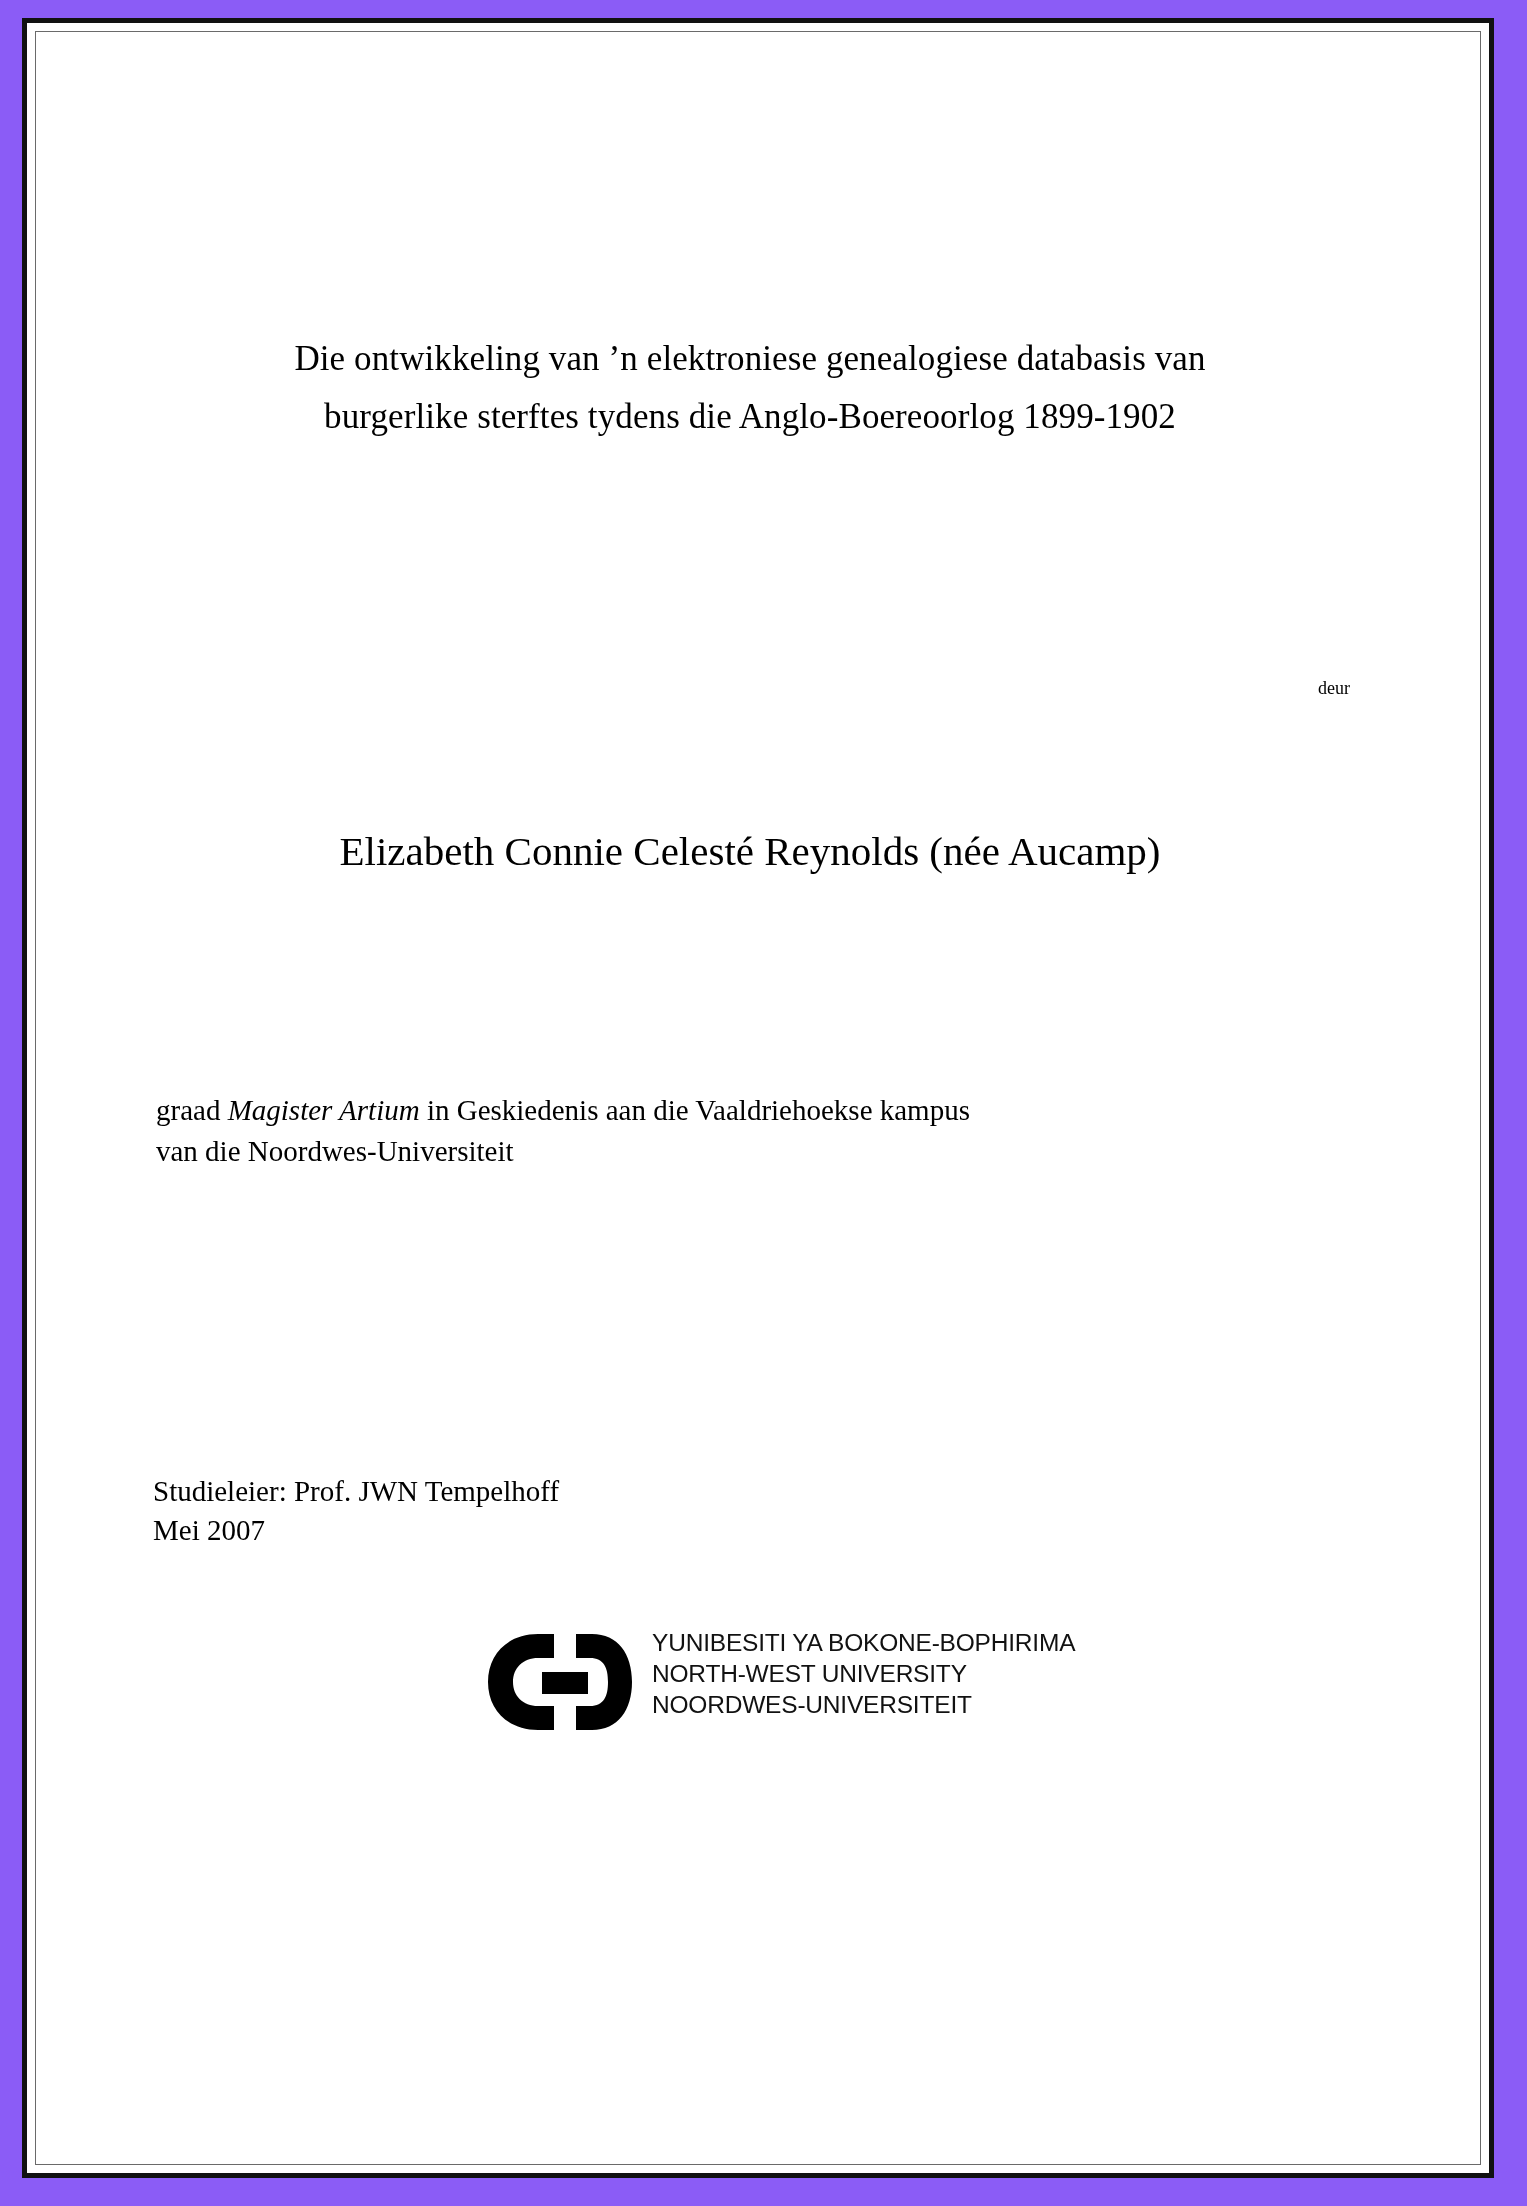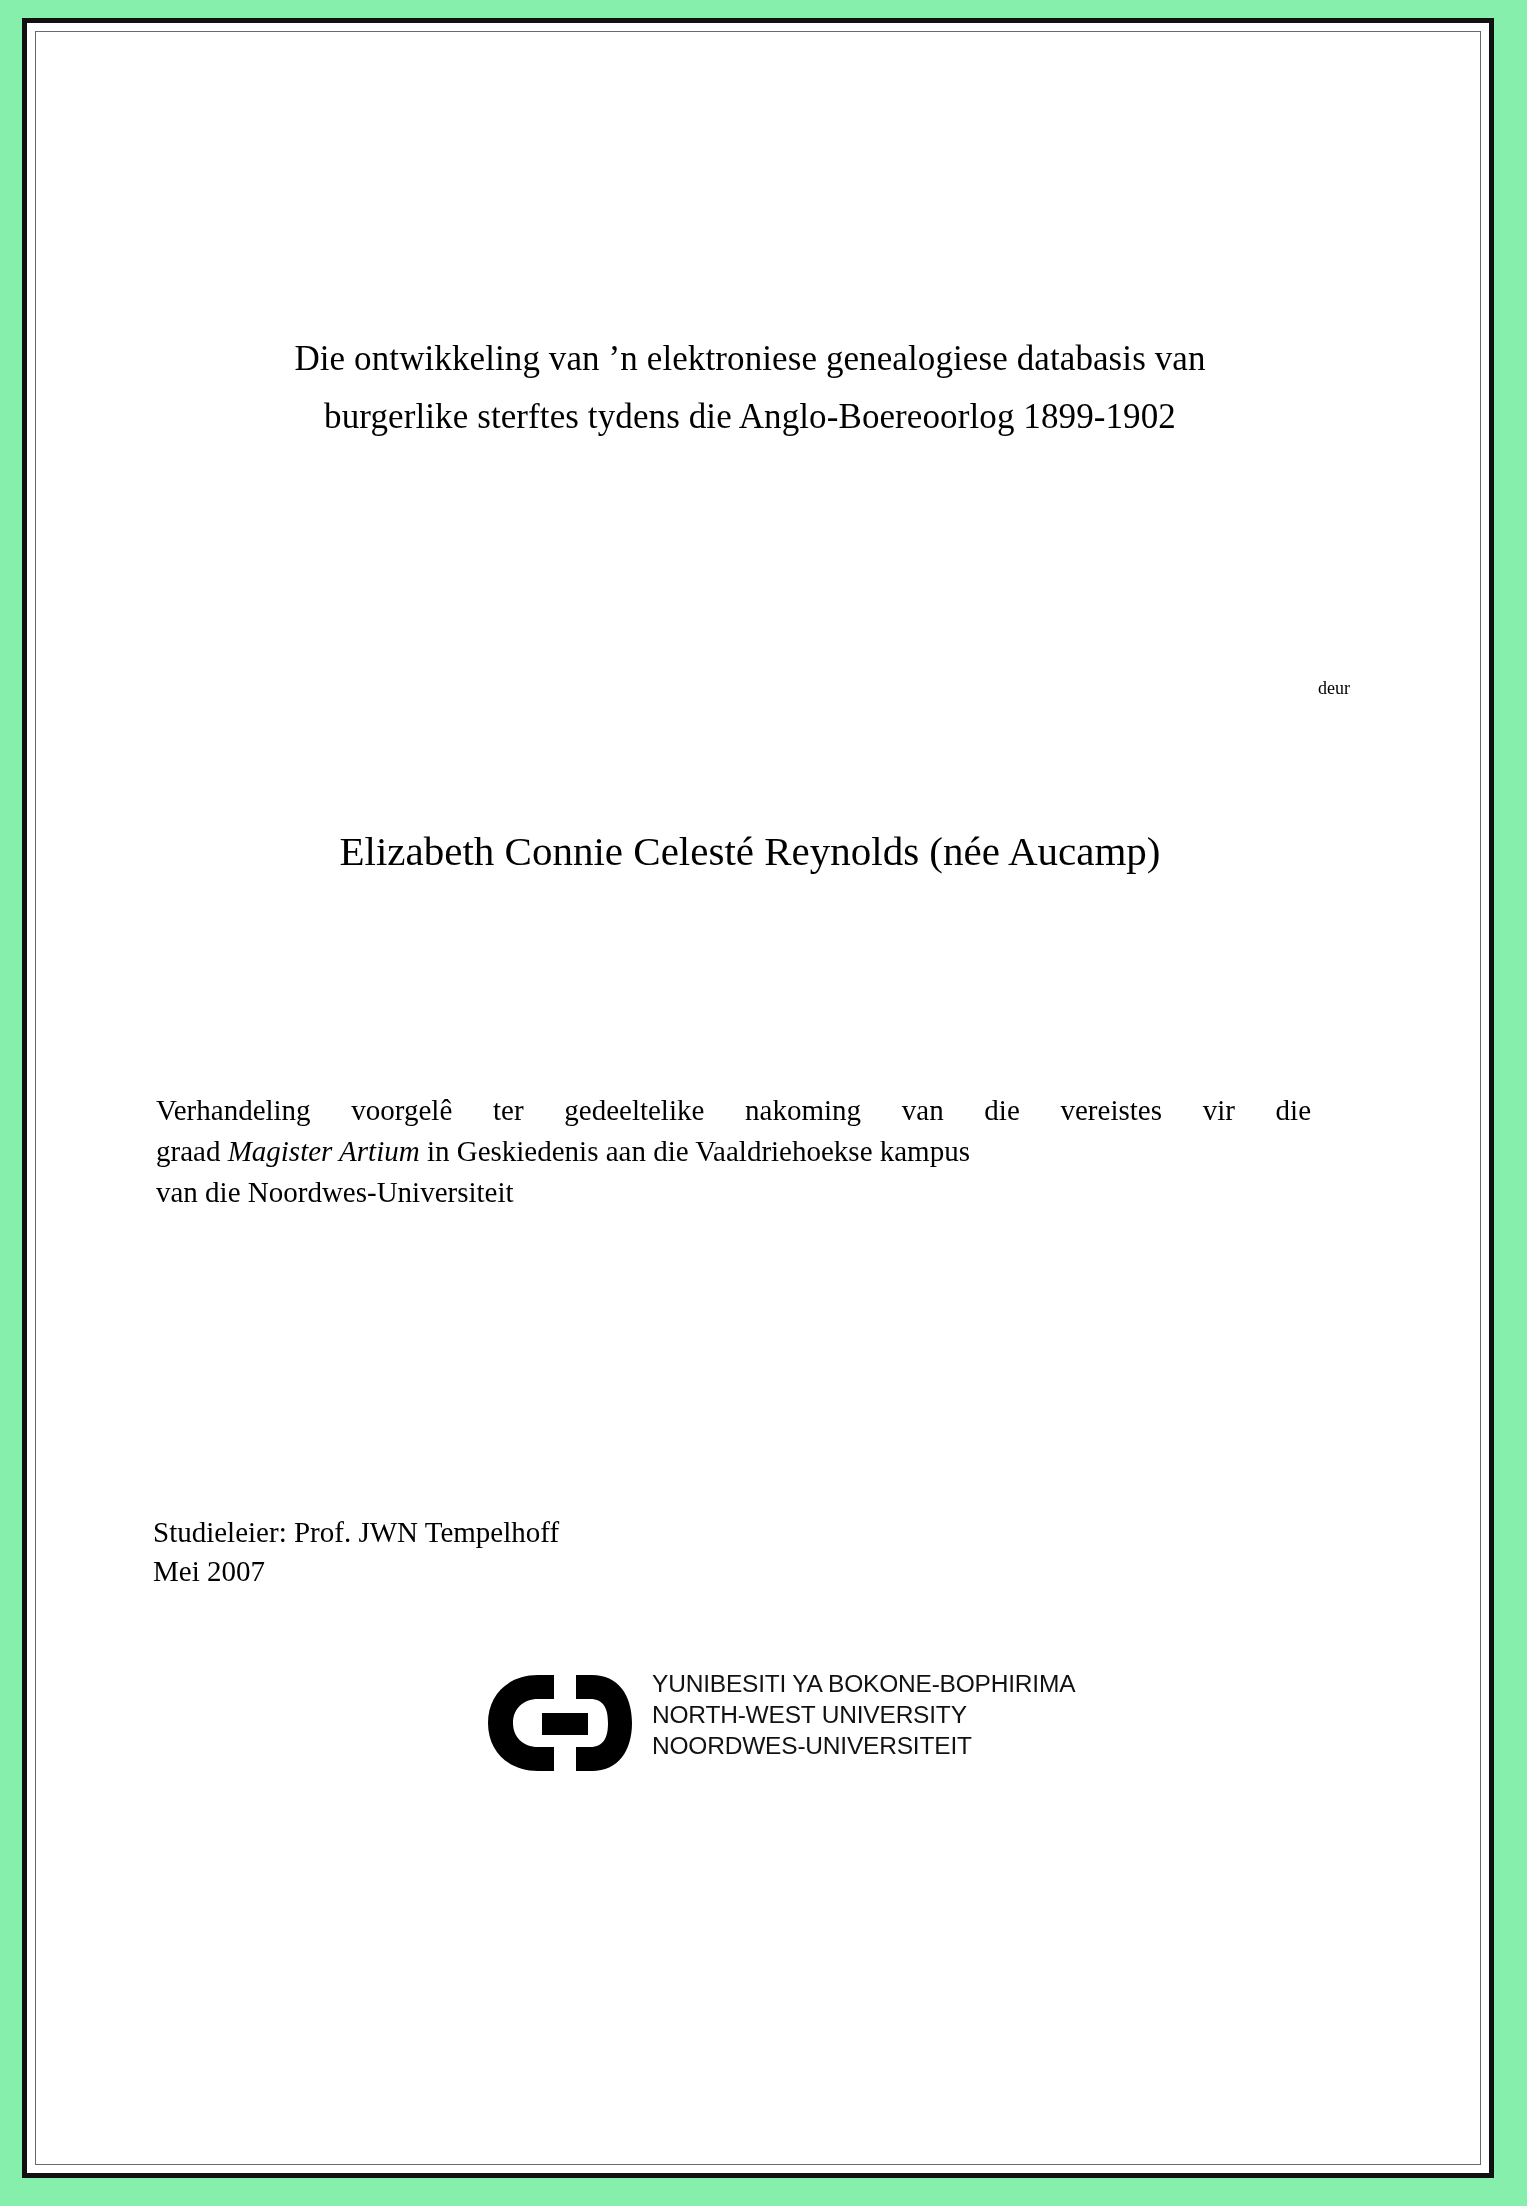--- a/index.html
+++ b/index.html
@@ -16,21 +16,21 @@
     overflow: hidden;
   }
 
   
   .page {
     position: absolute;
     left: 0;
     top: 0;
     width: 1527px;
     height: 2206px;
-    background: #86efac;
+    background: #8b5cf6;
   }
 
   
   .scan-frame {
     position: absolute;
     left: 22px;
     top: 18px;
     width: 1472px;
     height: 2160px;
     border: 5px solid #111111;
@@ -141,21 +141,20 @@
     <div class="title-block">
       <span class="title-line">Die ontwikkeling van ’n elektroniese genealogiese databasis van</span>
       <span class="title-line">burgerlike sterftes tydens die Anglo-Boereoorlog 1899-1902</span>
     </div>
 
     <div class="deur">deur</div>
 
     <div class="author">Elizabeth Connie Celesté Reynolds (née Aucamp)</div>
 
     <div class="declaration">
-      <span class="ln just">Verhandeling voorgelê ter gedeeltelike nakoming van die vereistes vir die</span>
       <span class="ln"><span>graad </span><em>Magister Artium</em><span> in Geskiedenis aan die Vaaldriehoekse kampus</span></span>
       <span class="ln">van die Noordwes-Universiteit</span>
     </div>
 
     <div class="supervisor-block">
       <span class="ln">Studieleier: Prof. JWN Tempelhoff</span>
       <span class="ln">Mei 2007</span>
     </div>
 
     <div class="logo-area">

